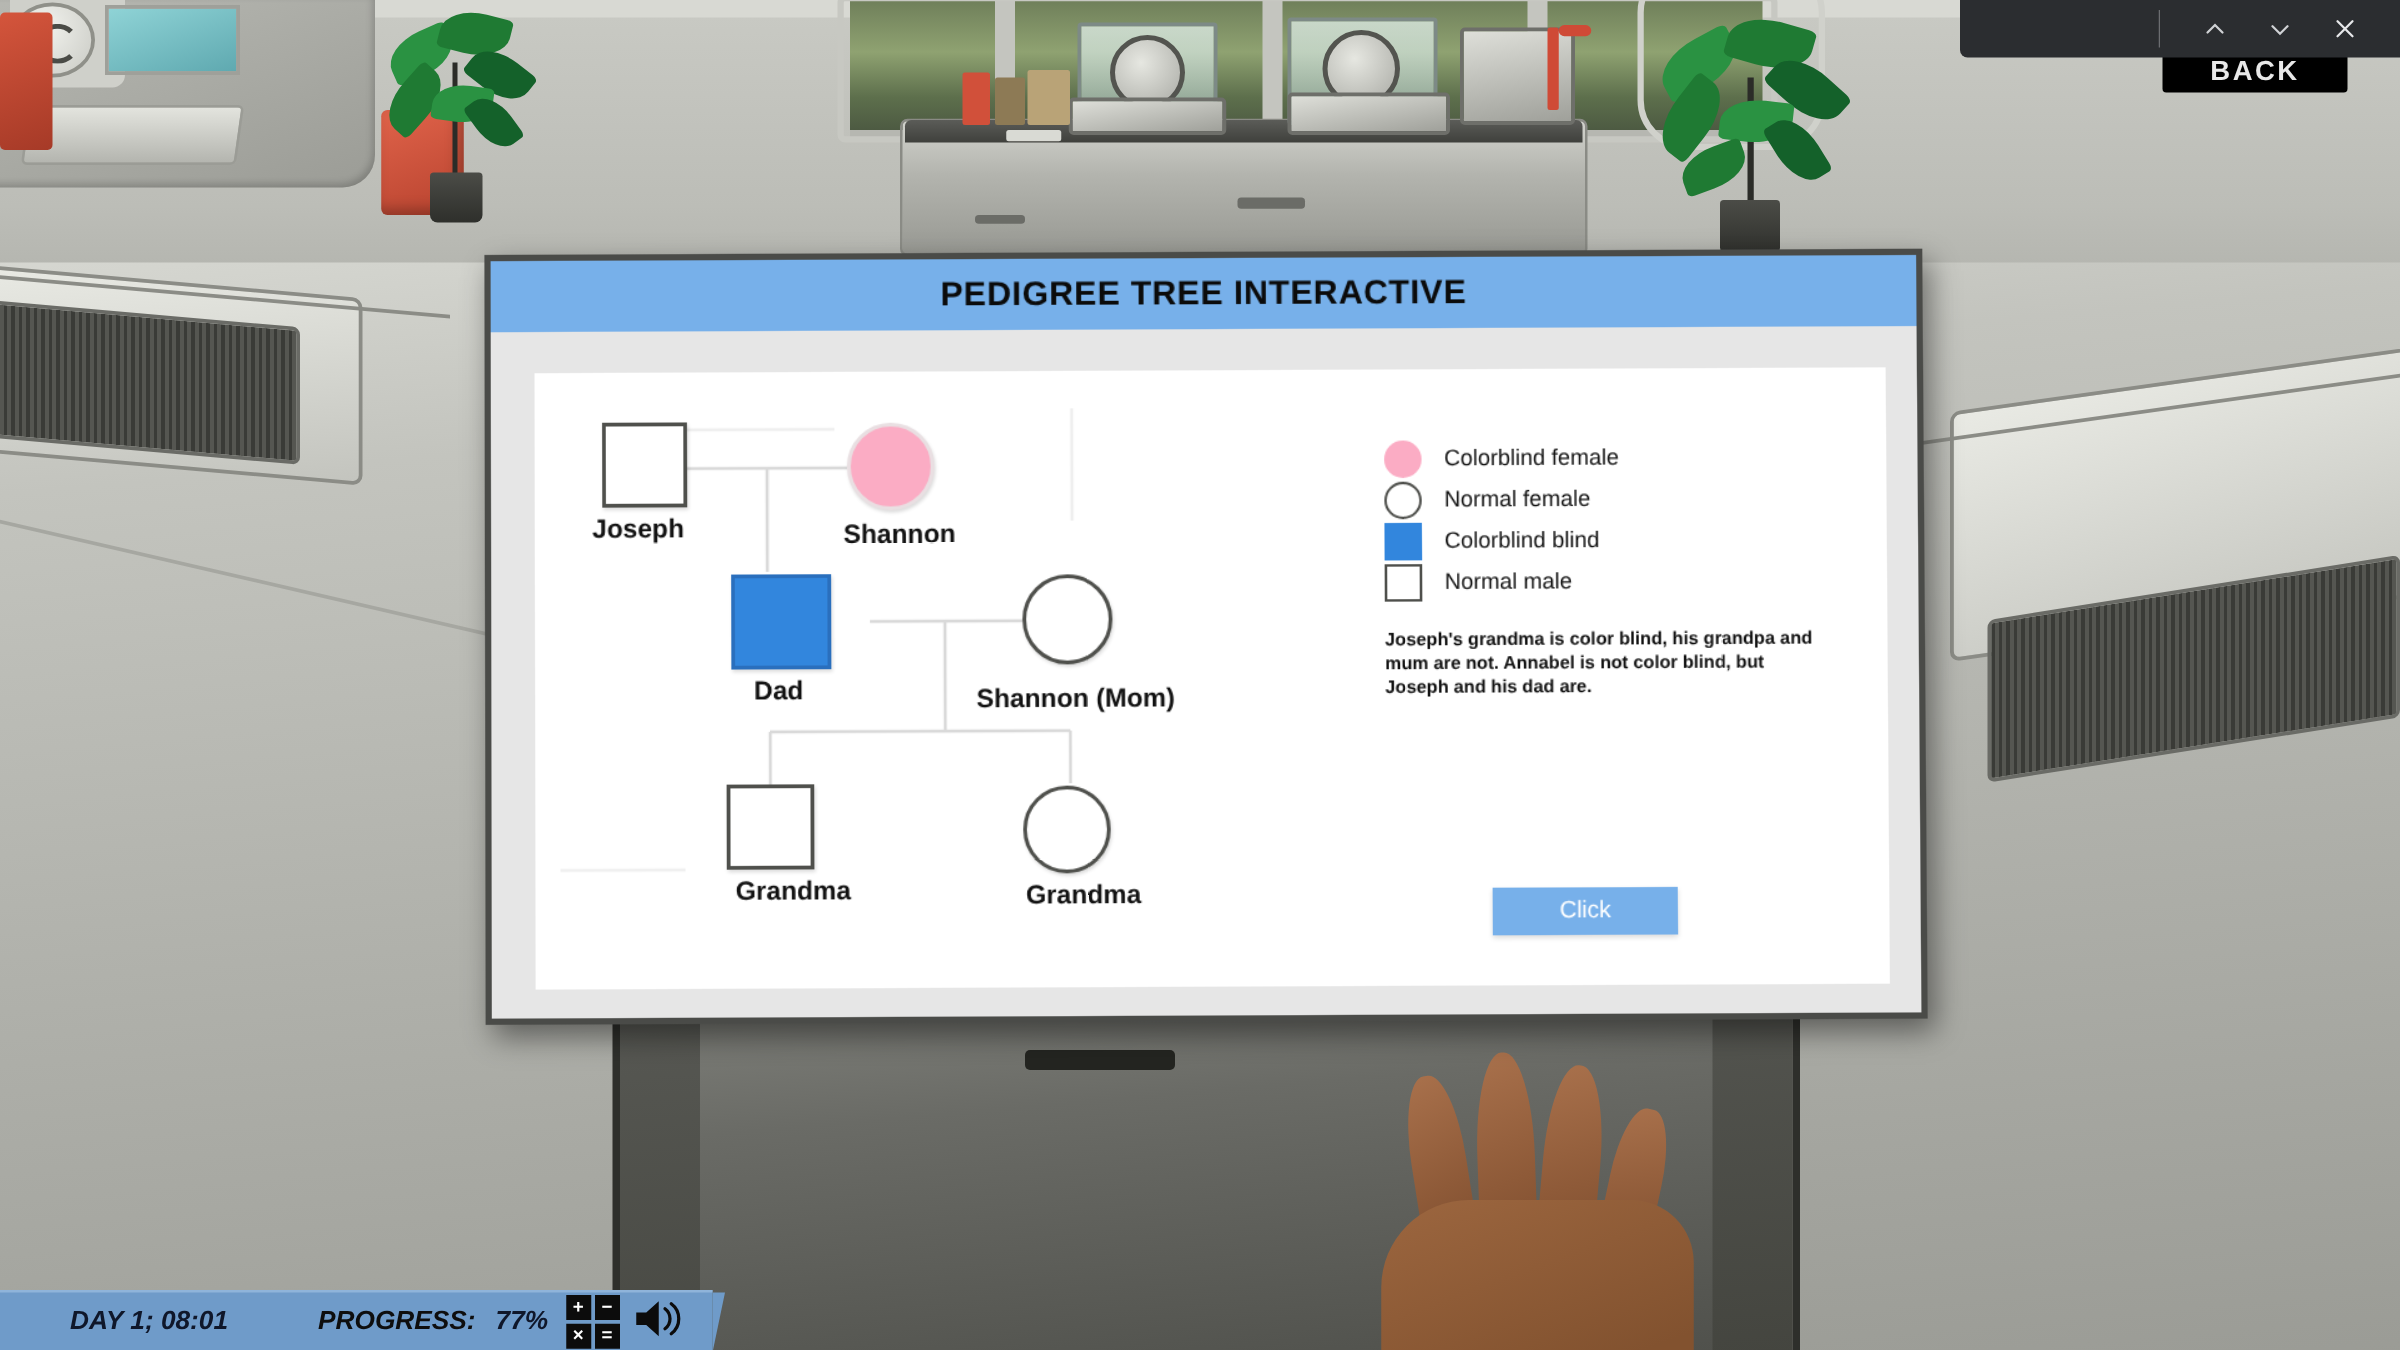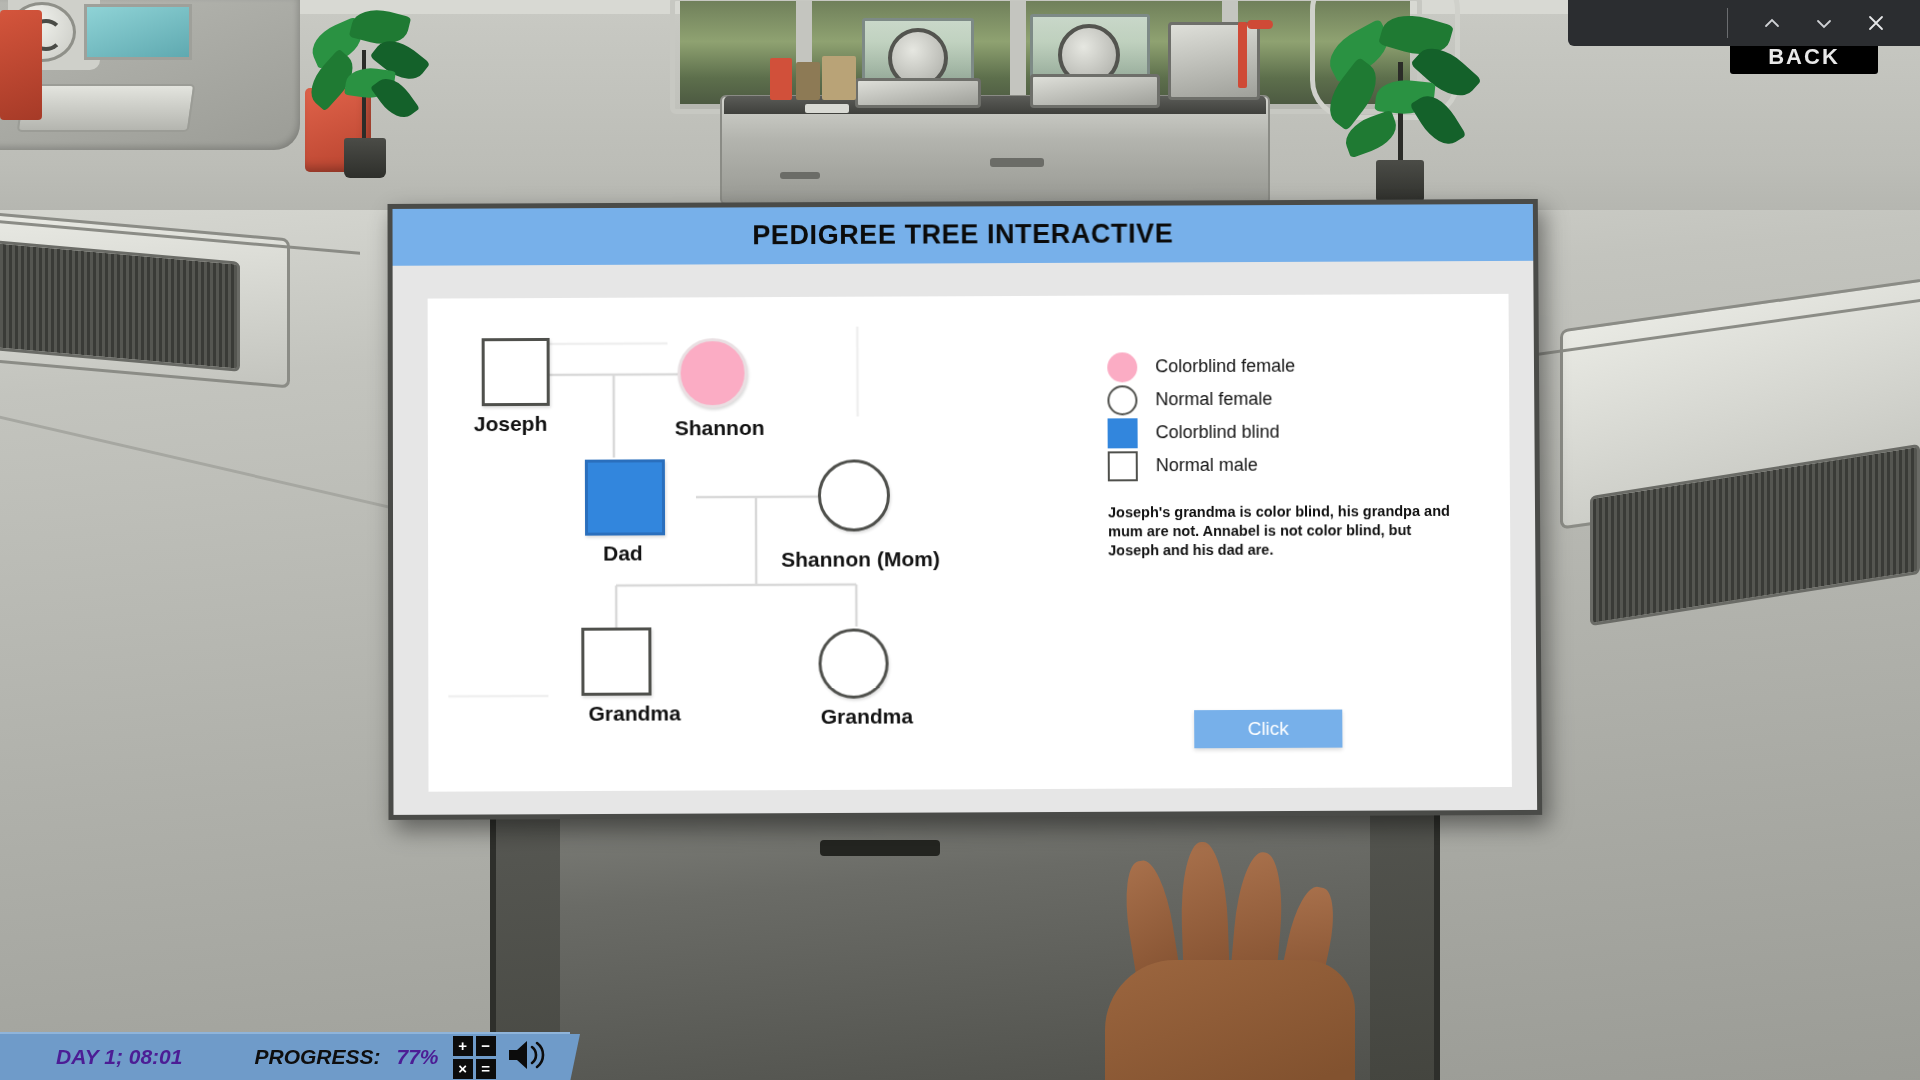--- a/index.html
+++ b/index.html
@@ -253,29 +253,29 @@
     position: relative; height: 48px; background: #6f9bc9;
     display: flex; align-items: center;
     border-top: 2px solid #8fb4da;
     width: 570px;
   }
   .hud-status::after {
     content:""; position:absolute; right:-10px; top:0;
     border-left: 10px solid #6f9bc9; border-bottom: 48px solid transparent;
   }
   .hud-day {
-    font-style: italic; font-weight: 700; font-size: 21px; color: #4c1d95;
+    font-style: italic; font-weight: 700; font-size: 21px; color: #0f172a;
     margin-left: 56px; font-family: "Liberation Sans", sans-serif;
   }
   .hud-progress-label {
     font-style: italic; font-weight: 700; font-size: 21px; color: #0e0e0e;
     margin-left: 72px; font-family: "Liberation Sans", sans-serif;
   }
   .hud-progress-value {
-    font-style: italic; font-weight: 700; font-size: 21px; color: #4c1d95;
+    font-style: italic; font-weight: 700; font-size: 21px; color: #0f172a;
     margin-left: 16px; font-family: "Liberation Sans", sans-serif;
   }
   .hud-icons { display:flex; align-items:center; margin-left: 14px; gap: 10px; }
   .calc-icon { display:grid; grid-template-columns: 1fr 1fr; gap:3px; }
   .calc-key {
     width: 20px; height: 20px; background: #0c0c0c; color:#fff;
     display:flex; align-items:center; justify-content:center;
     font-size: 15px; font-weight: 800; line-height:1;
     font-family: "Liberation Sans", sans-serif;
   }

